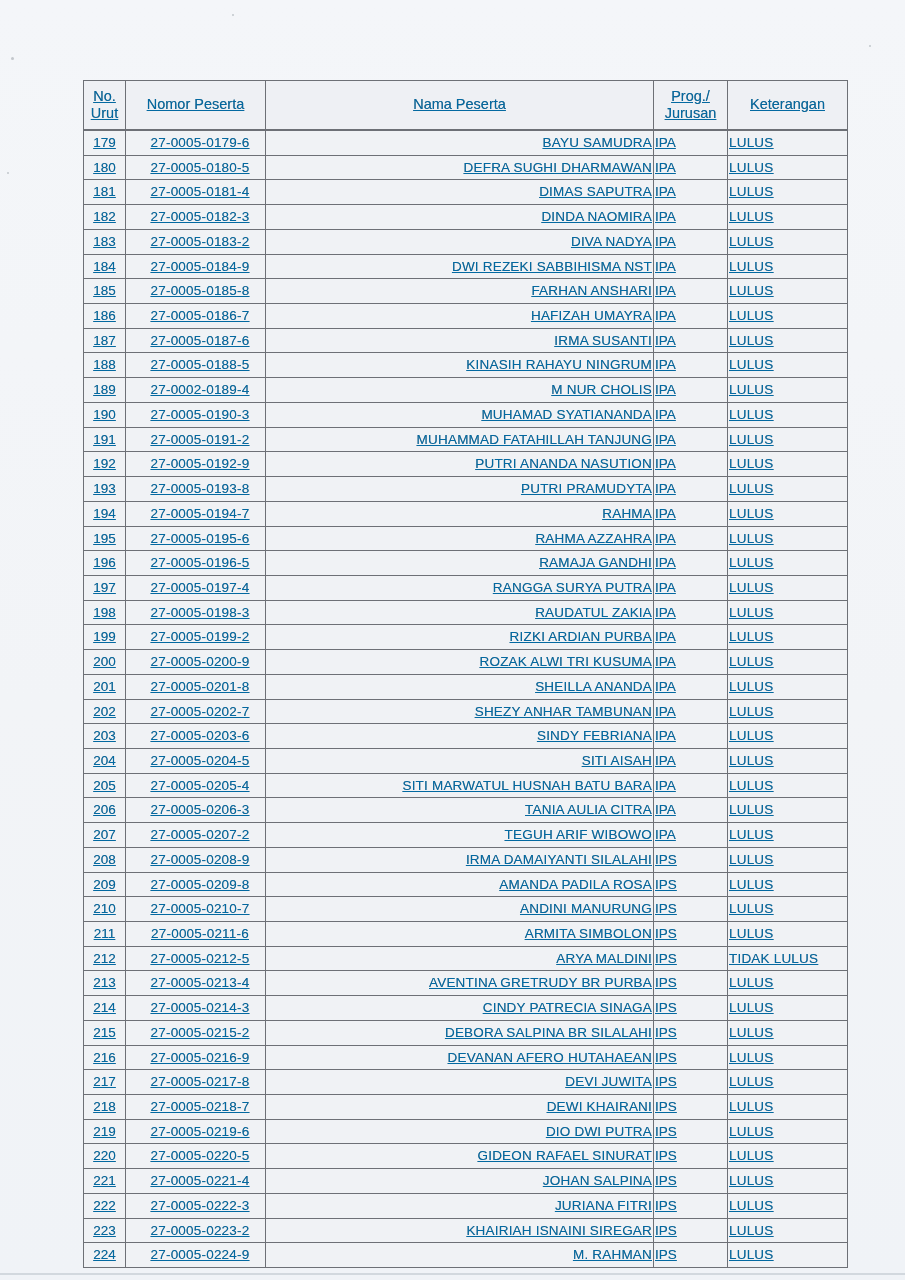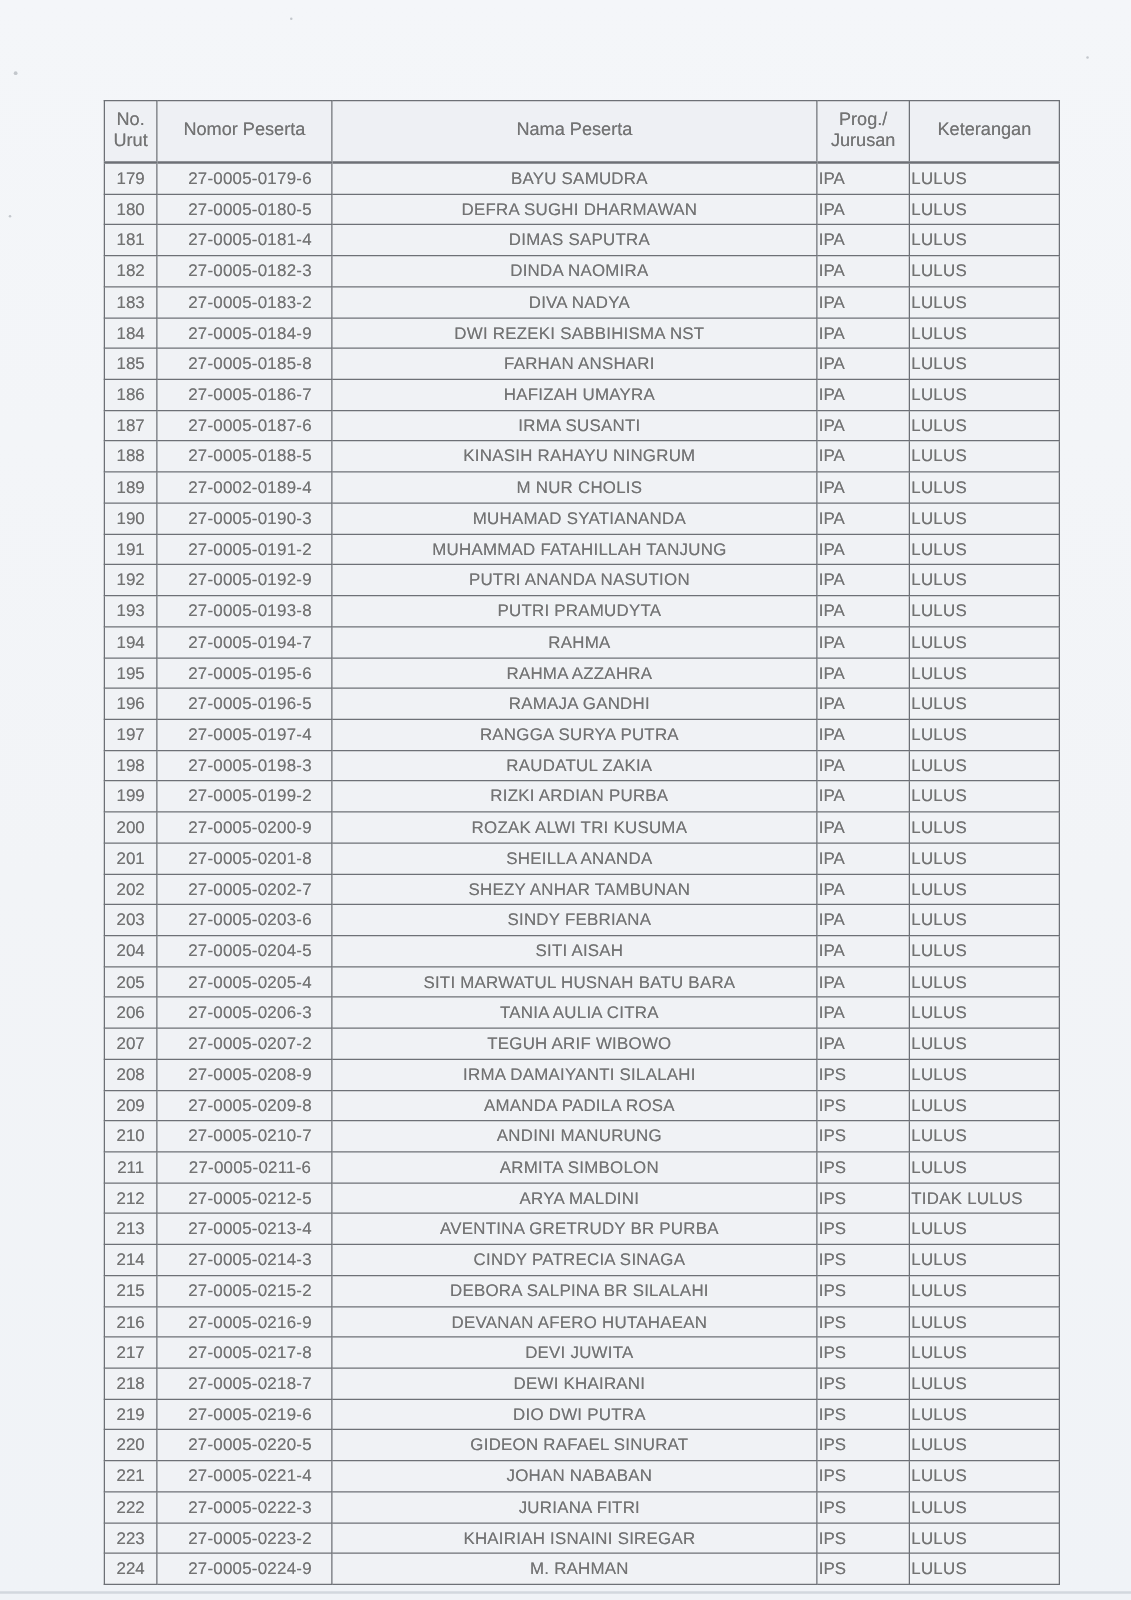--- a/index.html
+++ b/index.html
@@ -43,21 +43,22 @@
   .speck.s4 { left: 869px; top: 45px;  width: 2px; height: 2px; }
   .speck.s5 { left: 770px; top: 1228px; width: 2px; height: 2px; }
 
   table.results {
     position: absolute;
     left: 83px;
     top: 80px;
     width: 764px;
     border-collapse: collapse;
     table-layout: fixed;
-    color: #737373;
+    color: #0369a1;
+    text-decoration: underline;
   }
   table.results th,
   table.results td {
     border: 1px solid #6d7076;
     background: #f0f2f5;
     overflow: hidden;
     white-space: nowrap;
   }
   table.results thead th {
     height: 46px;
@@ -73,21 +74,21 @@
   }
   table.results tbody td {
     height: 21.72px;
     font-size: 13.5px;
     line-height: 21.72px;
     vertical-align: middle;
     text-shadow: 0 0 0.5px rgba(51,55,61,0.5);
   }
   td.c0 { text-align: center; }
   td.c1 { text-align: center; padding-left: 10px; letter-spacing: 0.2px; }
-  td.c2 { text-align: center; padding-left: 9px;  letter-spacing: 0.2px; }
+  td.c2 { text-align: right; padding-left: 9px;  letter-spacing: 0.2px; }
   td.c3 { text-align: left; }
   td.c4 { text-align: left; letter-spacing: 0.2px; }
 </style>
 </head>
 <body>
 
 <div class="scan-sheet"></div>
 <span class="speck s1"></span>
 <span class="speck s2"></span>
 <span class="speck s3"></span>
@@ -404,21 +405,21 @@
       <tr>
         <td class="c0">220</td>
         <td class="c1">27-0005-0220-5</td>
         <td class="c2">GIDEON RAFAEL SINURAT</td>
         <td class="c3">IPS</td>
         <td class="c4">LULUS</td>
       </tr>
       <tr>
         <td class="c0">221</td>
         <td class="c1">27-0005-0221-4</td>
-        <td class="c2">JOHAN NABABAN</td>
+        <td class="c2">JOHAN SALPINA</td>
         <td class="c3">IPS</td>
         <td class="c4">LULUS</td>
       </tr>
       <tr>
         <td class="c0">222</td>
         <td class="c1">27-0005-0222-3</td>
         <td class="c2">JURIANA FITRI</td>
         <td class="c3">IPS</td>
         <td class="c4">LULUS</td>
       </tr>

